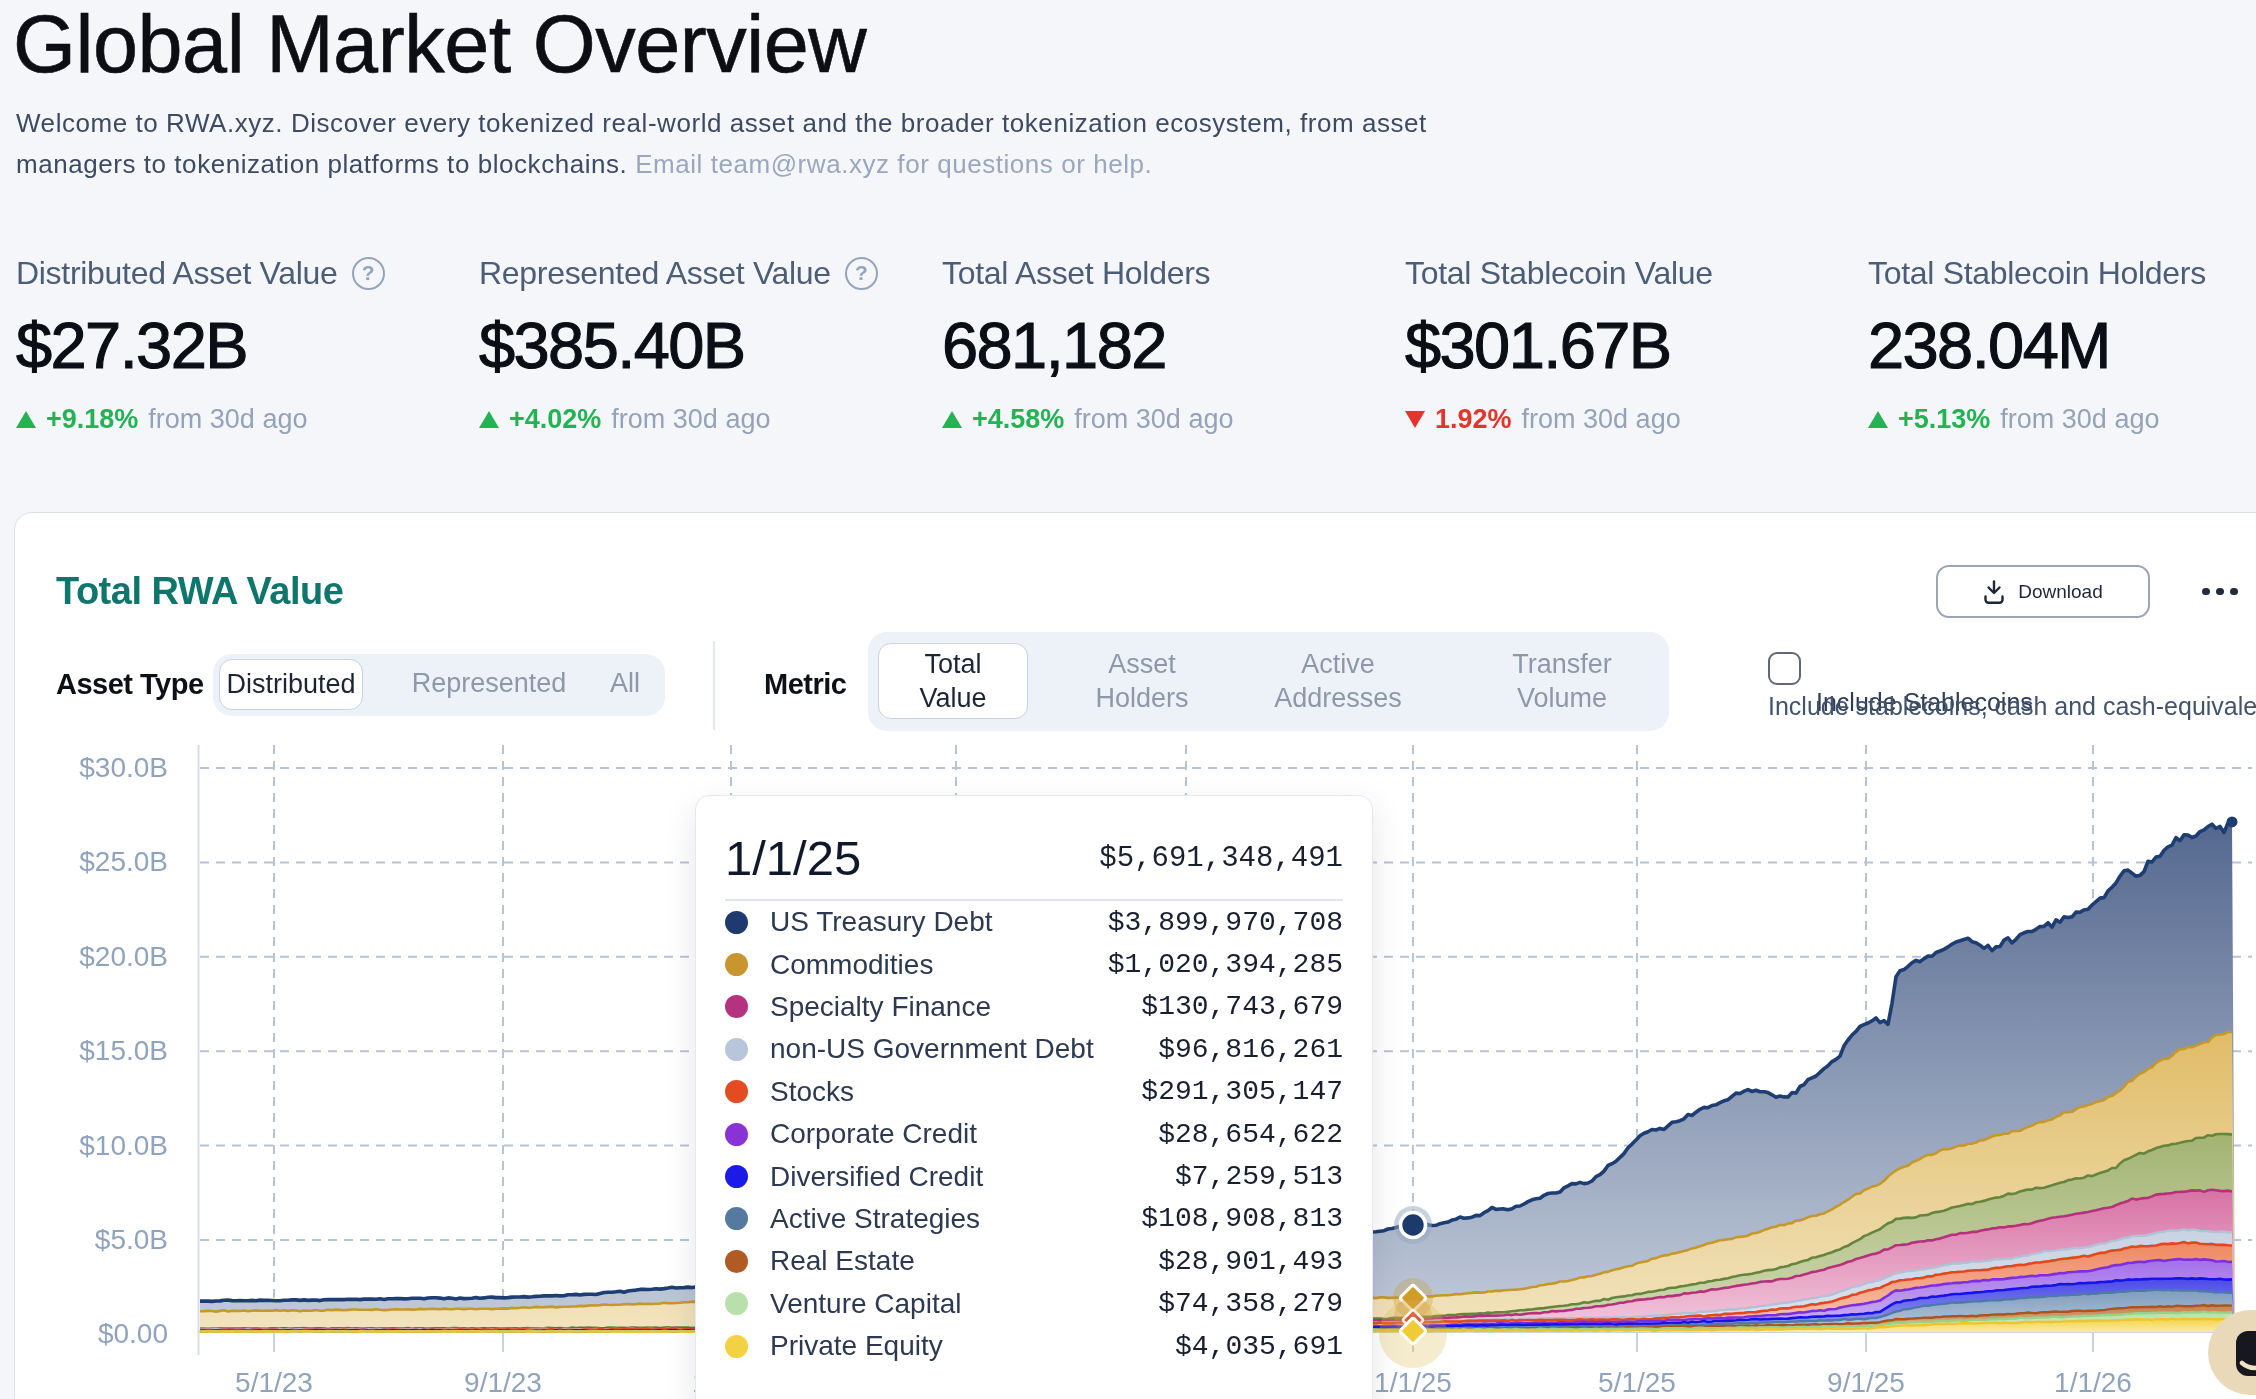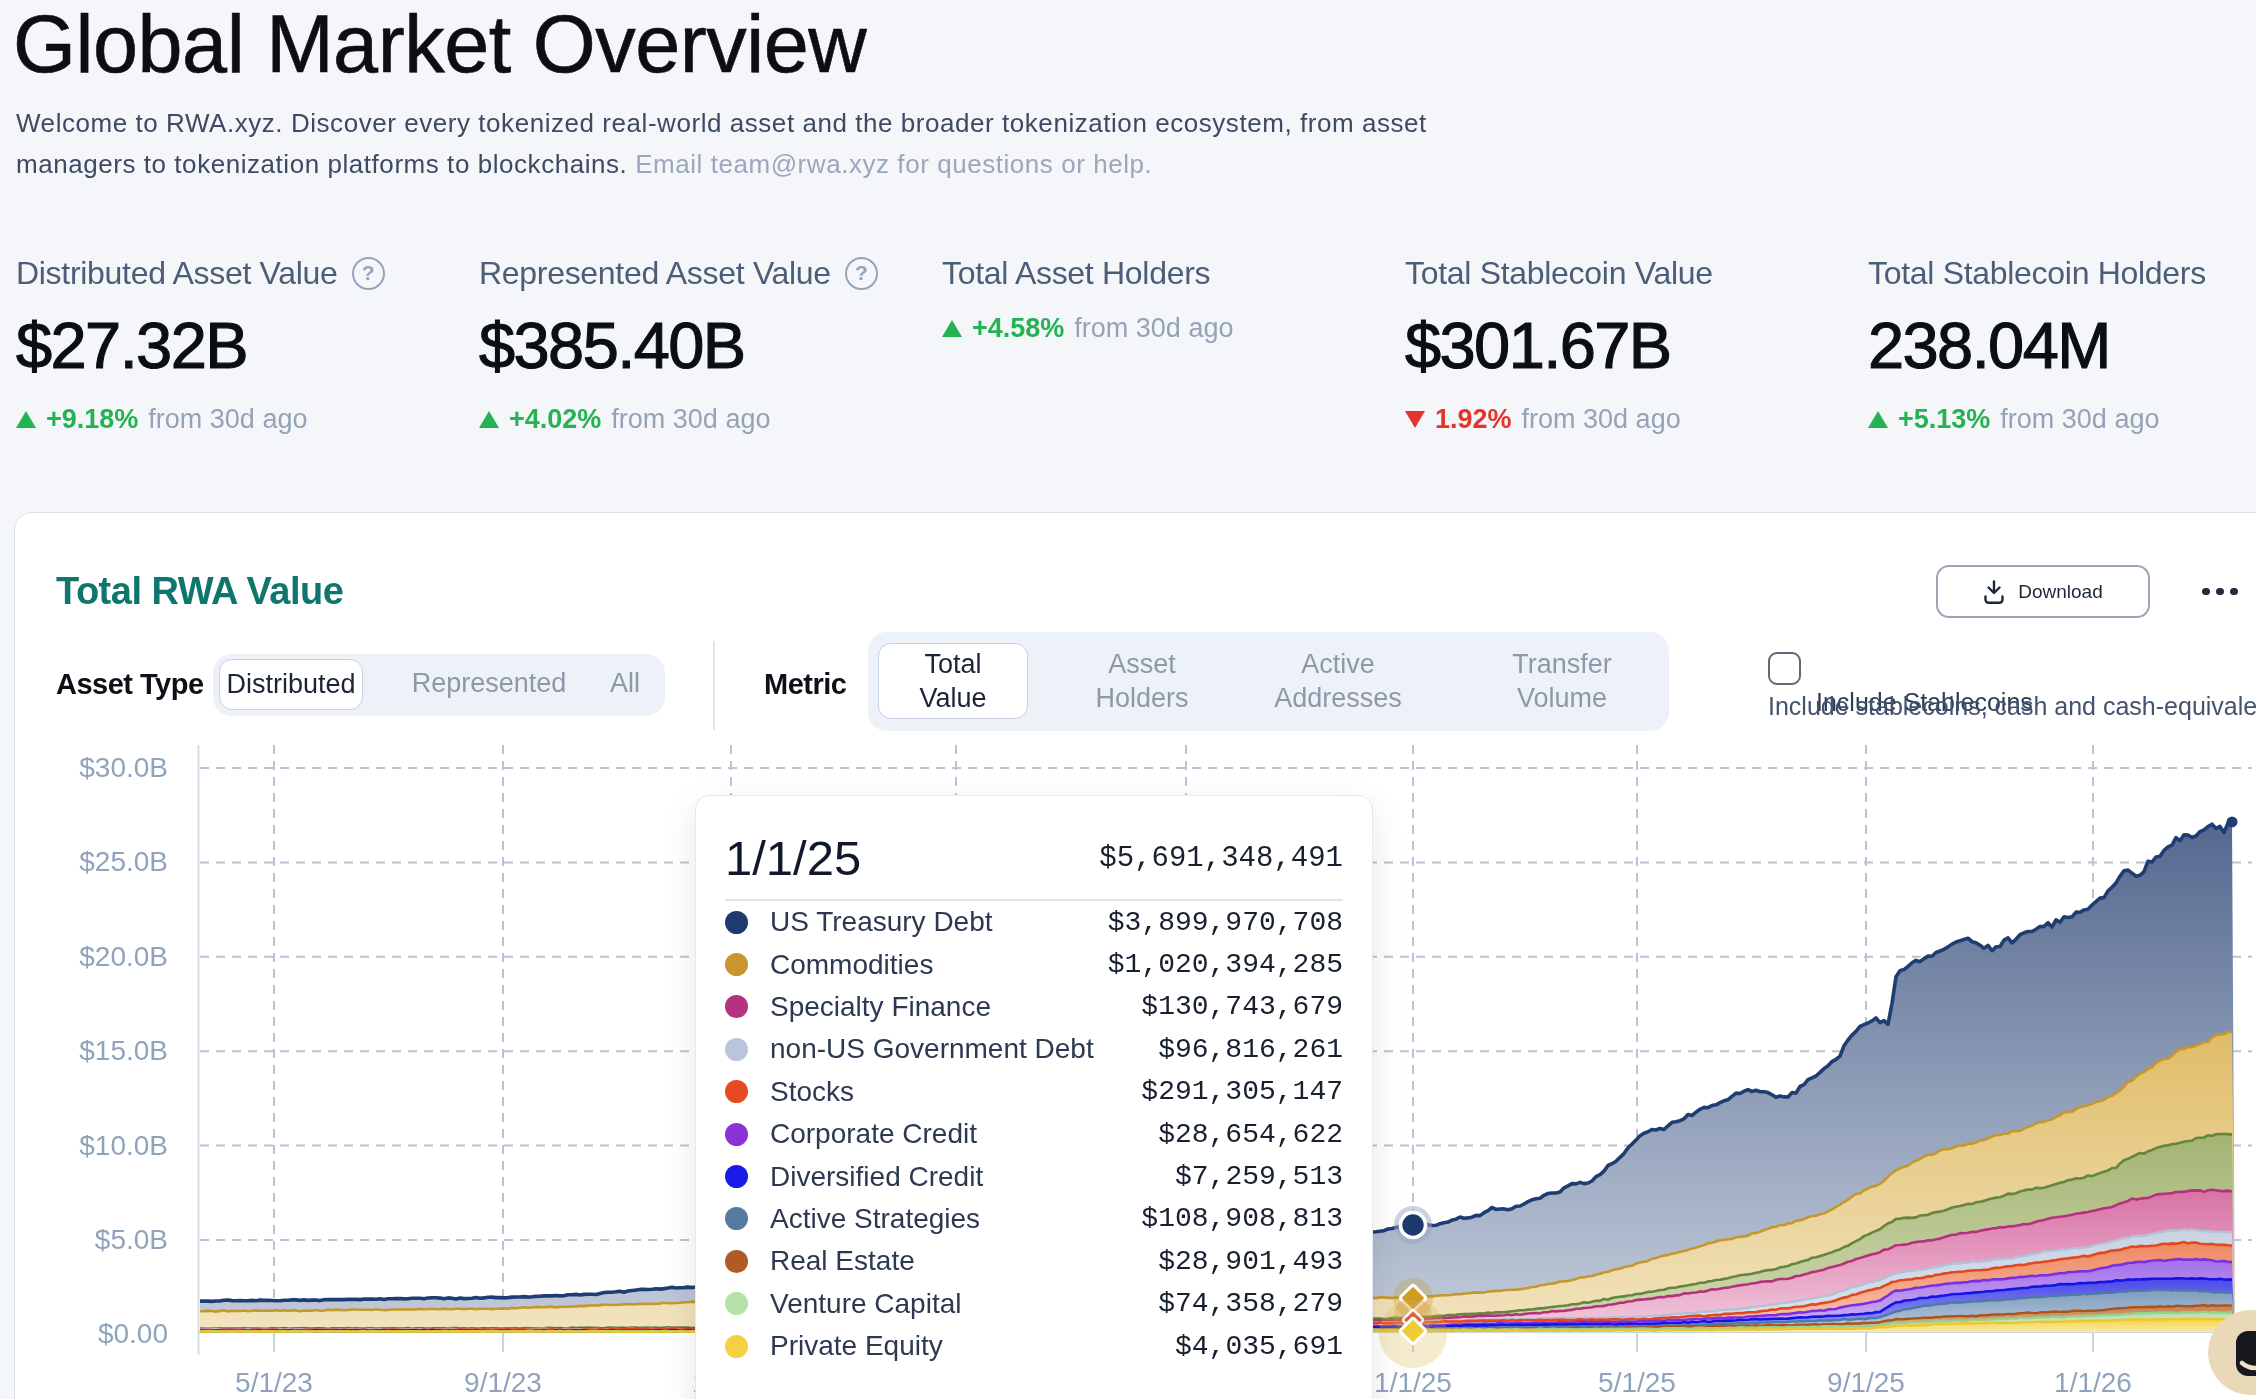--- a/index.html
+++ b/index.html
@@ -58,20 +58,21 @@
   <div class="val">$27.32B</div>
   <div class="chg"><span class="tri-up"></span><b class="up">+9.18%</b> from 30d ago</div>
 </div>
 <div class="stat" style="left:479px">
   <div class="lb">Represented Asset Value <span class="qi">?</span></div>
   <div class="val">$385.40B</div>
   <div class="chg"><span class="tri-up"></span><b class="up">+4.02%</b> from 30d ago</div>
 </div>
 <div class="stat" style="left:942px">
   <div class="lb">Total Asset Holders</div>
+  <div class="val">681,182</div>
   <div class="chg"><span class="tri-up"></span><b class="up">+4.58%</b> from 30d ago</div>
 </div>
 <div class="stat" style="left:1405px">
   <div class="lb">Total Stablecoin Value</div>
   <div class="val">$301.67B</div>
   <div class="chg"><span class="tri-dn"></span><b class="dn">1.92%</b> from 30d ago</div>
 </div>
 <div class="stat" style="left:1868px">
   <div class="lb">Total Stablecoin Holders</div>
   <div class="val">238.04M</div>

